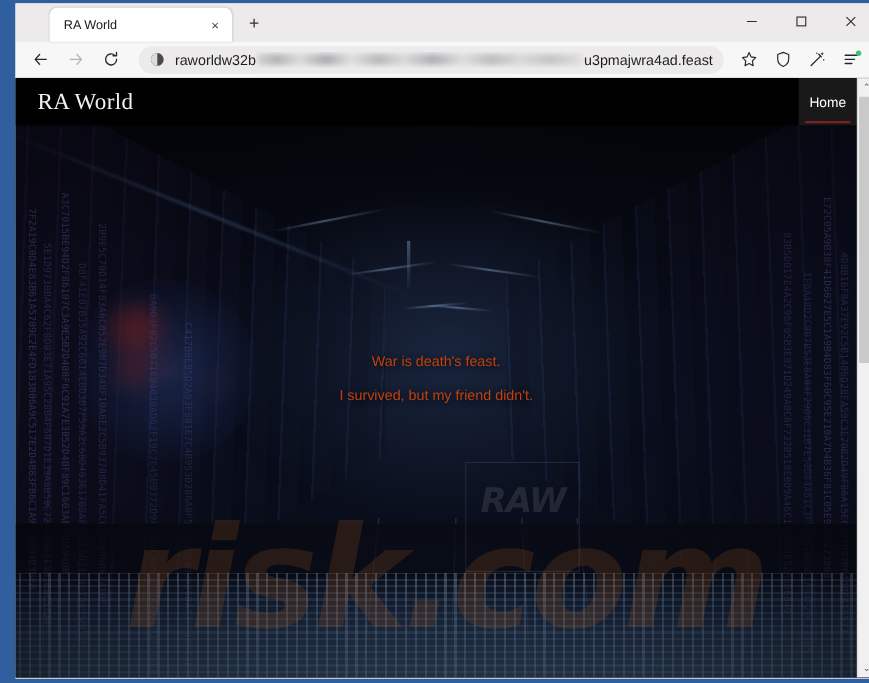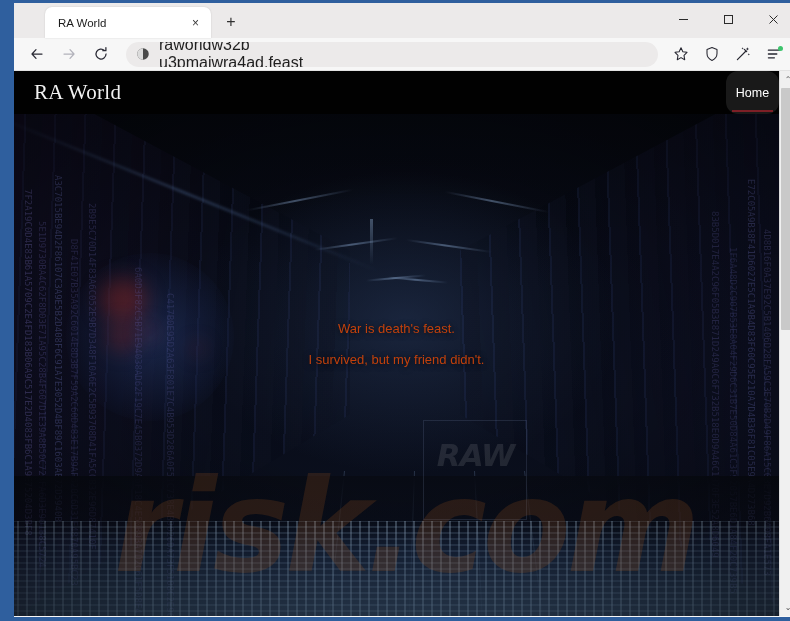--- a/index.html
+++ b/index.html
@@ -91,25 +91,24 @@
     flex: 1; height: 25px;
     background: #eceaea;
     border-radius: 13px;
     display: flex; align-items: center;
     padding: 0 10px;
     margin: 0 6px 0 8px;
     overflow: hidden;
   }
   #site-icon { width: 14px; height: 14px; margin-right: 9px; flex: none; }
   #url-wrap {
-    display: flex; align-items: flex-start;
-    font-size: 16px; color: #1f1f1f;
+    display: flex; align-items: flex-end;
+    font-size: 13px; color: #1f1f1f;
     white-space: nowrap; overflow: hidden;
     width: 100%;
-    flex-direction: column;
   }
   .url-seg { }
   #url-redacted {
     flex: 1;
     height: 10px;
     margin: 0 1px;
     align-self: center;
     background: linear-gradient(90deg,
       rgba(150,150,155,.30) 0%, rgba(120,120,128,.48) 6%,
       rgba(175,175,180,.25) 13%, rgba(110,110,120,.50) 21%,
@@ -160,21 +159,20 @@
   .navitem {
     width: 53px;
     display: flex; align-items: center; justify-content: center;
     font-size: 12.5px;
     color: #e6e6e6;
     position: relative;
   }
   .navitem.active {
     background: #191919;
     color: #ffffff;
-    border-radius: 12px;
   }
   .navitem.active::after {
     content: "";
     position: absolute; left: 6px; right: 6px; bottom: 2px;
     height: 2px;
     background: #7d1f26;
   }
 
   
   #bg { position: absolute; inset: 0; }

